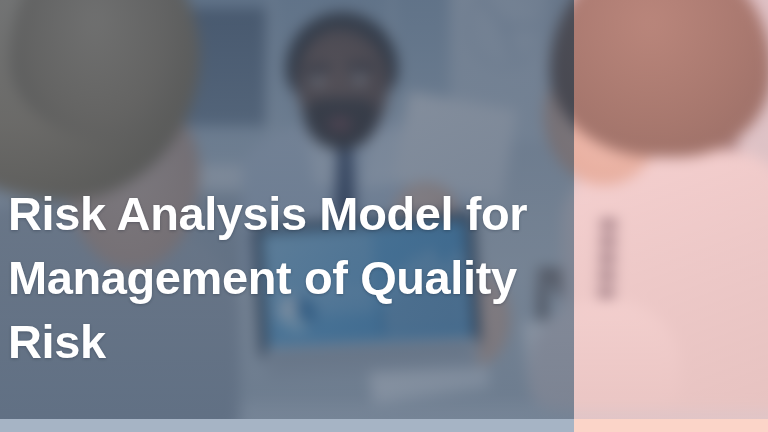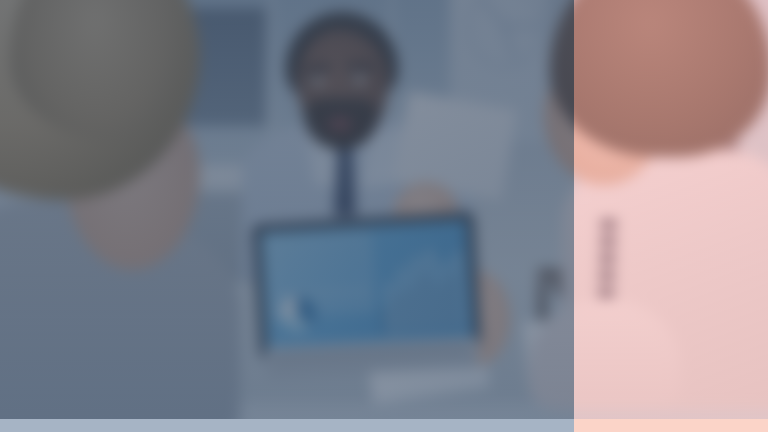--- a/index.html
+++ b/index.html
@@ -434,14 +434,15 @@
       <div class="r-hair"></div>
 
     </div>
   </div>
 
   <div class="overlay-left"></div>
   <div class="overlay-right"></div>
   <div class="band-left"></div>
   <div class="band-right"></div>
 
+  <div class="title">Risk Analysis Model for Management of Quality Risk</div>
 
 </div>
 
 </body></html>

